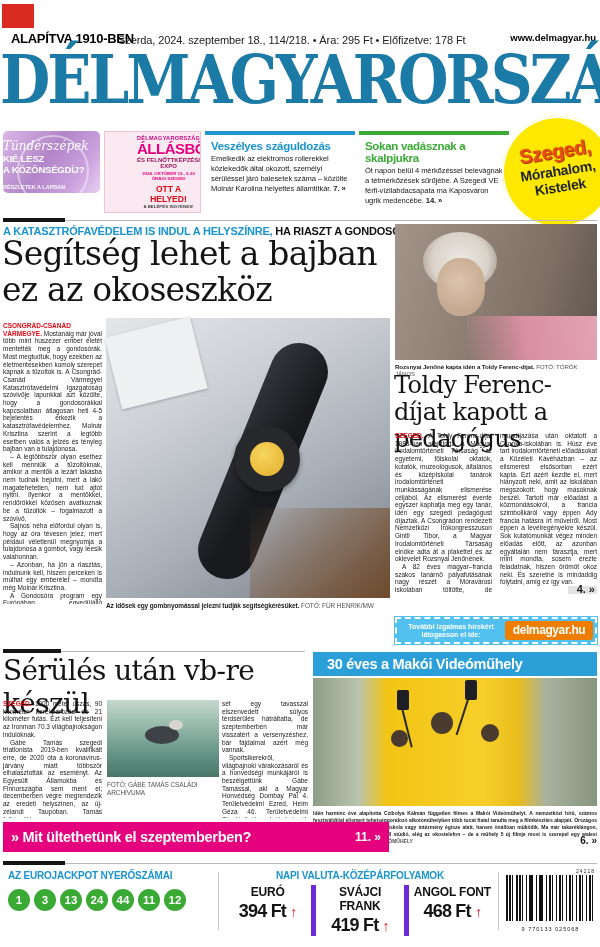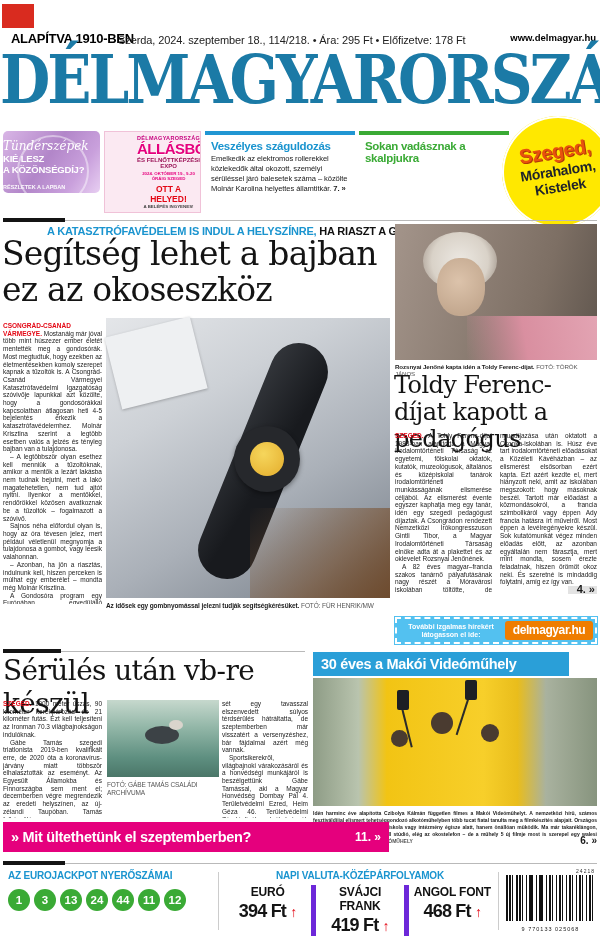--- a/index.html
+++ b/index.html
@@ -52,21 +52,21 @@
   .b1{margin-top:24px;font-size:20px;font-weight:bold;color:#e8520d;
       text-shadow:1px 1px 0 #b13a07;letter-spacing:-.5px;}
   .b2,.b3{font-size:14px;font-weight:bold;color:#20242b;letter-spacing:-.3px;line-height:16px;}
 
   
   .rule{height:1px;background:#b9b9b9;}
   .rule-black{height:4px;background:#141414;}
 
   
   .kicker{left:3px;top:225px;font-size:11px;font-weight:bold;letter-spacing:-.2px;white-space:nowrap;}
-  .kicker .kblue{color:#1a94cf;margin-left:44px;}
+  .kicker .kblue{color:#1a94cf;}
   .headline1{left:2px;top:236px;width:400px;margin:0;
              font-family:"DejaVu Serif","Liberation Serif",serif;font-weight:normal;
              font-size:33px;line-height:36px;letter-spacing:-.8px;color:#141414;}
   .bodycol{font-size:6.5px;line-height:7.7px;text-align:justify;color:#1a1a1a;overflow:hidden;}
   .bodycol p{margin:0;}
   .bodycol p.ind{text-indent:7px;}
   .leadin{font-weight:bold;color:#e30613;}
   .pref{font-weight:bold;font-size:8px;white-space:nowrap;}
   .pref.big{font-size:11px;background:#e3e3e3;padding:0 2px;float:right;}
   .col-lead{left:3px;top:322px;width:99px;height:282px;}
@@ -114,22 +114,22 @@
   .col-vb1{left:3px;top:700px;width:99px;height:118px;}
   .photo-swim{left:107px;top:700px;width:112px;height:77px;
               background:linear-gradient(180deg,#c6d8cd 0%,#93b7a8 35%,#5e8f80 75%,#4a7668 100%);}
   .ps-fig{position:absolute;left:38px;top:26px;width:34px;height:18px;border-radius:50%;
           background:#3c4246;}
   .ps-cap{position:absolute;left:62px;top:20px;width:14px;height:10px;border-radius:50%;background:#d9d4cc;}
   .cap-swim{left:107px;top:781px;width:112px;line-height:7.5px;}
   .col-vb2{left:222px;top:700px;width:86px;height:118px;}
 
   
-  .mako-bar{left:313px;top:652px;width:256px;height:24px;background:#2a9fd8;color:#fff;
-            font-size:14.5px;font-weight:bold;letter-spacing:-.3px;line-height:24px;padding-left:8px;
+  .mako-bar{left:313px;top:652px;width:284px;height:24px;background:#2a9fd8;color:#fff;
+            font-size:14.5px;font-weight:bold;letter-spacing:-.3px;line-height:24px;padding-left:14px;
             box-sizing:border-box;}
   .photo-mako{left:313px;top:678px;width:284px;height:128px;
               background:linear-gradient(90deg,#8e9c86 0%,#b9c4ae 16%,#f2c414 26%,#f7cf2a 60%,#e9bd1c 72%,#a9b29f 82%,#87947e 100%);}
   .pk-head{position:absolute;width:22px;height:22px;border-radius:50%;background:#4a3b30;}
   .pk-stick{position:absolute;width:2px;height:48px;background:#2b2b2b;transform:rotate(18deg);}
   .pk-phone{position:absolute;width:12px;height:20px;background:#1d1f24;border-radius:2px;}
   .cap-mako{left:313px;top:810px;width:284px;font-size:5px;line-height:6.9px;font-weight:bold;
             text-align:justify;color:#1a1a1a;}
   .cap-mako .credit{font-weight:bold;color:#555;}
   .cap-mako .pref{font-size:10px;float:right;}
@@ -190,20 +190,21 @@
     <div class="p2-foot">RÉSZLETEK A LAPBAN!</div>
   </div>
 
   <div class="abs teaser blue">
     <div class="t-title">Veszélyes száguldozás</div>
     <div class="t-body"><span>Emelkedik az elektromos rollerekkel közlekedők által okozott, személyi sérüléssel járó balesetek száma – közölte Molnár Karolina helyettes államtitkár.</span> <span class="t-page">7. »</span></div>
   </div>
 
   <div class="abs teaser green">
     <div class="t-title">Sokan vadásznak a skalpjukra</div>
+    <div class="t-body"><span>Öt napon belül 4 mérkőzéssel belevágnak a tétmérkőzések sűrűjébe. A Szegedi VE férfi-vízilabdacsapata ma Kaposváron ugrik medencébe.</span> <span class="t-page">14. »</span></div>
   </div>
 
   <div class="abs badge">
     <div class="b1">Szeged,</div>
     <div class="b2">Mórahalom,</div>
     <div class="b3">Kistelek</div>
   </div>
 
   <div class="abs rule" style="left:3px;top:220px;width:594px;"></div>
   <div class="abs rule-black" style="left:3px;top:218px;width:62px;"></div>

